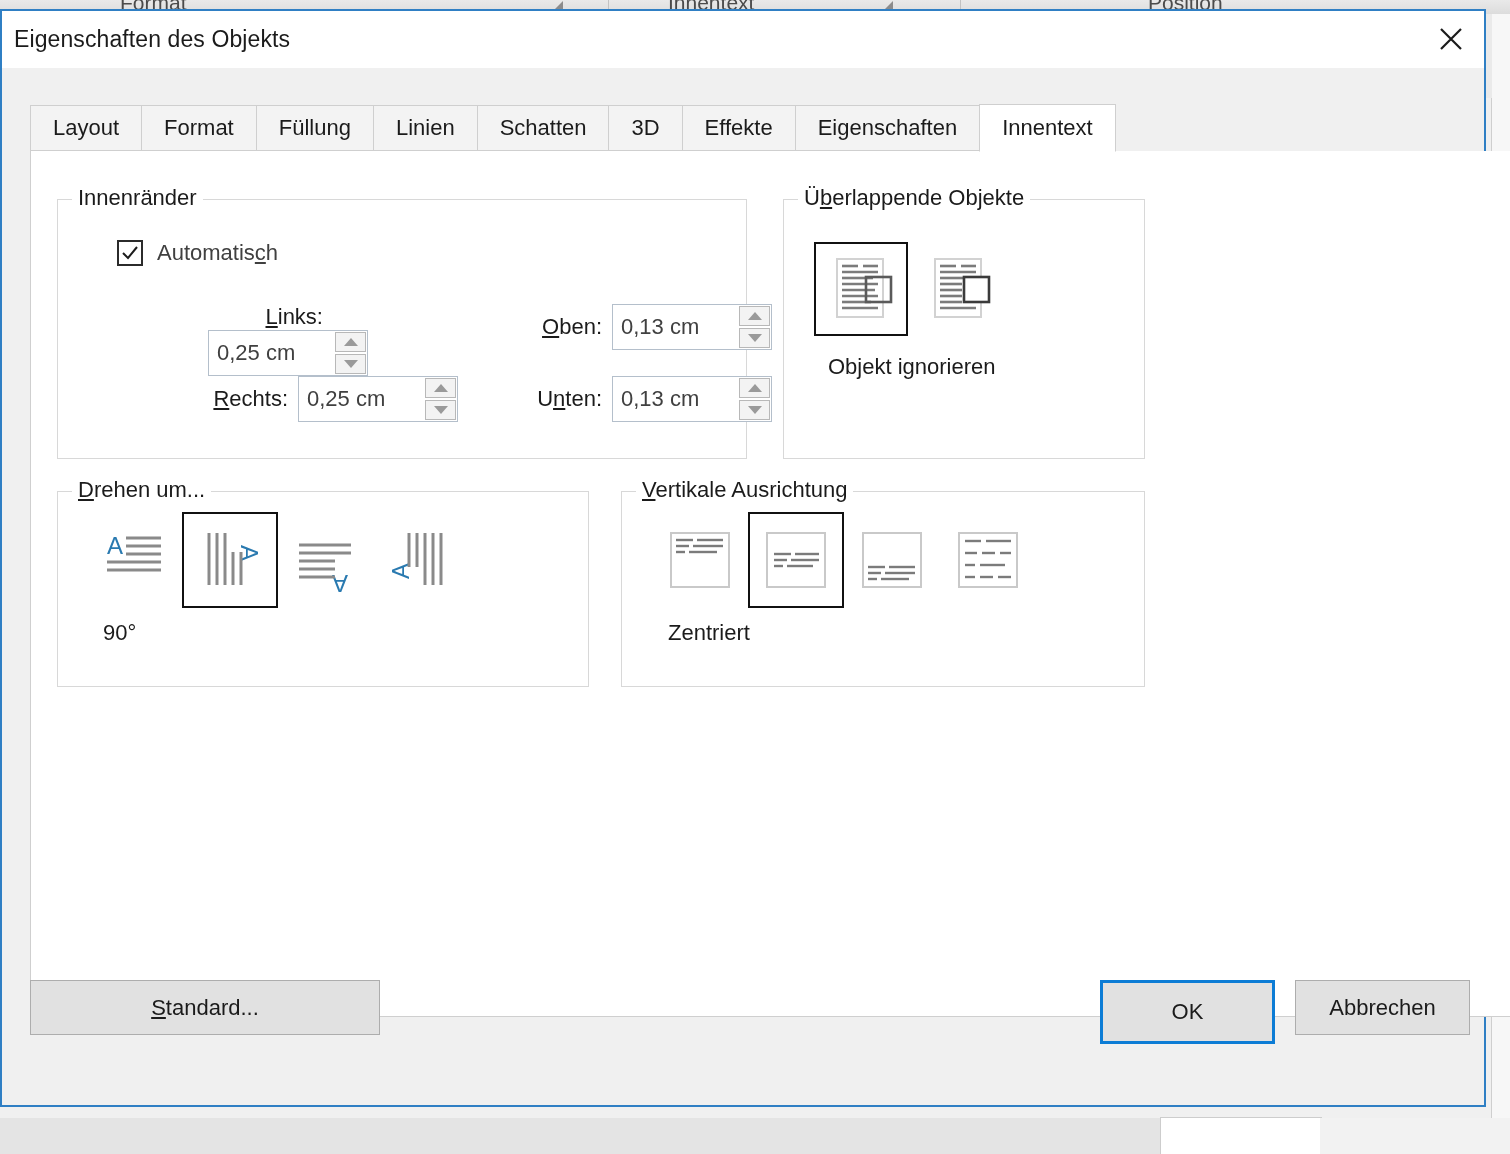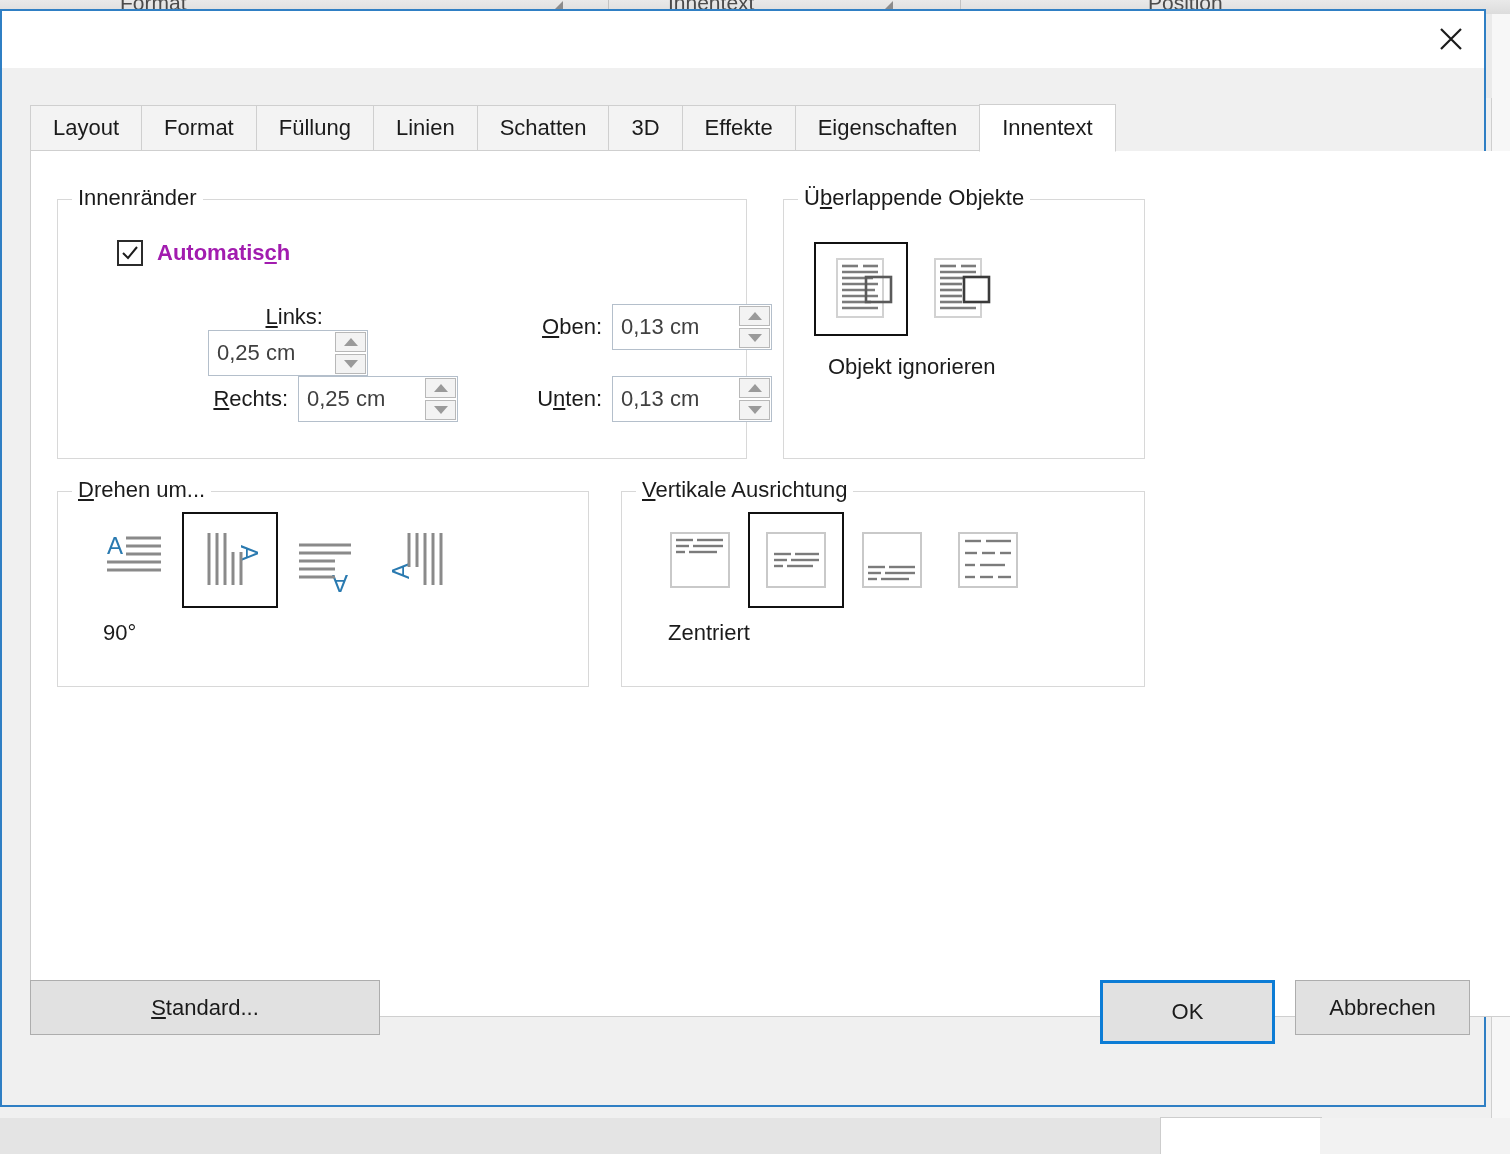--- a/index.html
+++ b/index.html
@@ -155,21 +155,21 @@
     position: absolute; left: 59px; top: 40px;
     display: flex; align-items: center; gap: 14px; cursor: pointer;
   }
   .checkbox {
     width: 26px; height: 26px;
     border: 2px solid #2b2b2b; background: #ffffff;
     display: flex; align-items: center; justify-content: center;
     box-sizing: border-box;
   }
   .checkbox svg { display: block; }
-  #chk-auto-label { font-size: 22px; color: #a21caf; font-weight: bold; }
+  #chk-auto-label { font-size: 22px; color: #404040; }
 
   .field-row { position: absolute; display: flex; align-items: center; }
   .field-label {
     font-size: 22px; color: #1b1b1b; text-align: right;
     white-space: nowrap; margin-right: 10px;
   }
   .spinner {
     width: 160px; height: 46px;
     border: 1px solid #b4bfcb;
     background: #ffffff;
@@ -282,20 +282,21 @@
   <div id="bg-right-strip2"></div>
   <div id="bg-left-strip"></div>
   <div id="bg-bottom"></div>
   <div id="bg-bottom-panel"></div>
   <div id="bg-bottom-panel2"></div>
 </div>
 
 <div id="dialog">
 
   <div id="titlebar">
+    <span id="dialog-title">Eigenschaften des Objekts</span>
     <div id="close-btn">
       <span>
         <svg width="28" height="28" viewBox="0 0 28 28">
           <path d="M4 4 L24 24 M24 4 L4 24" stroke="#1b1b1b" stroke-width="2.2" fill="none"></path>
         </svg>
       </span>
     </div>
   </div>
 
   <div id="dialog-body">

